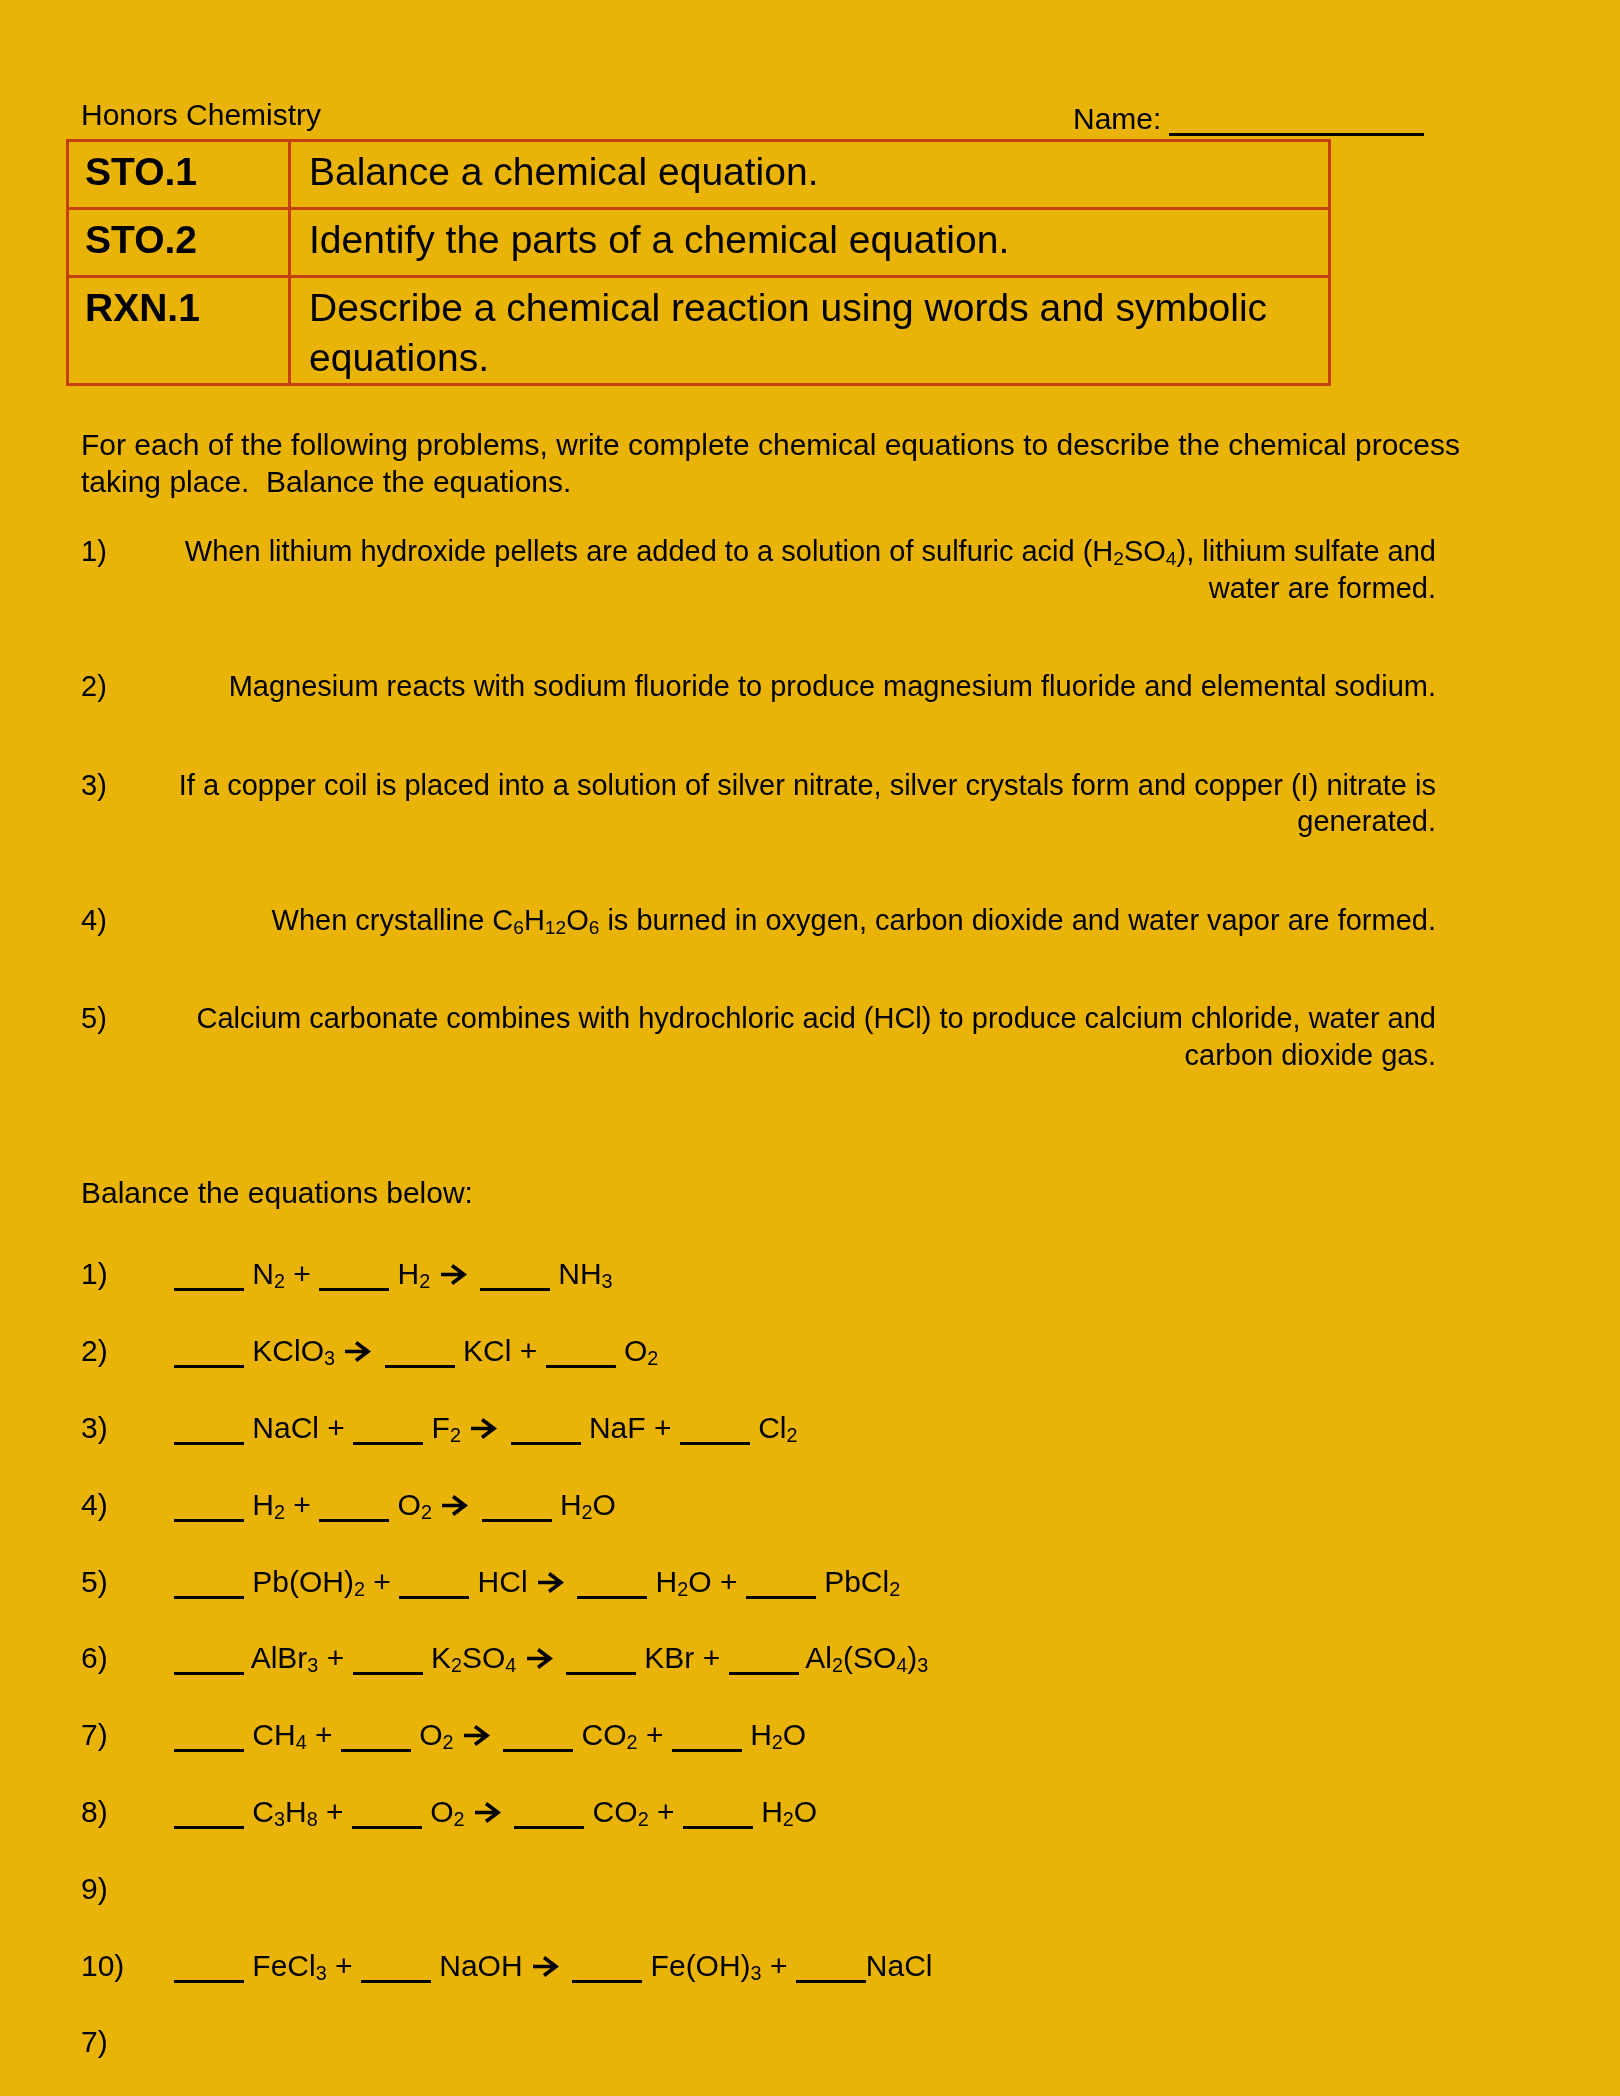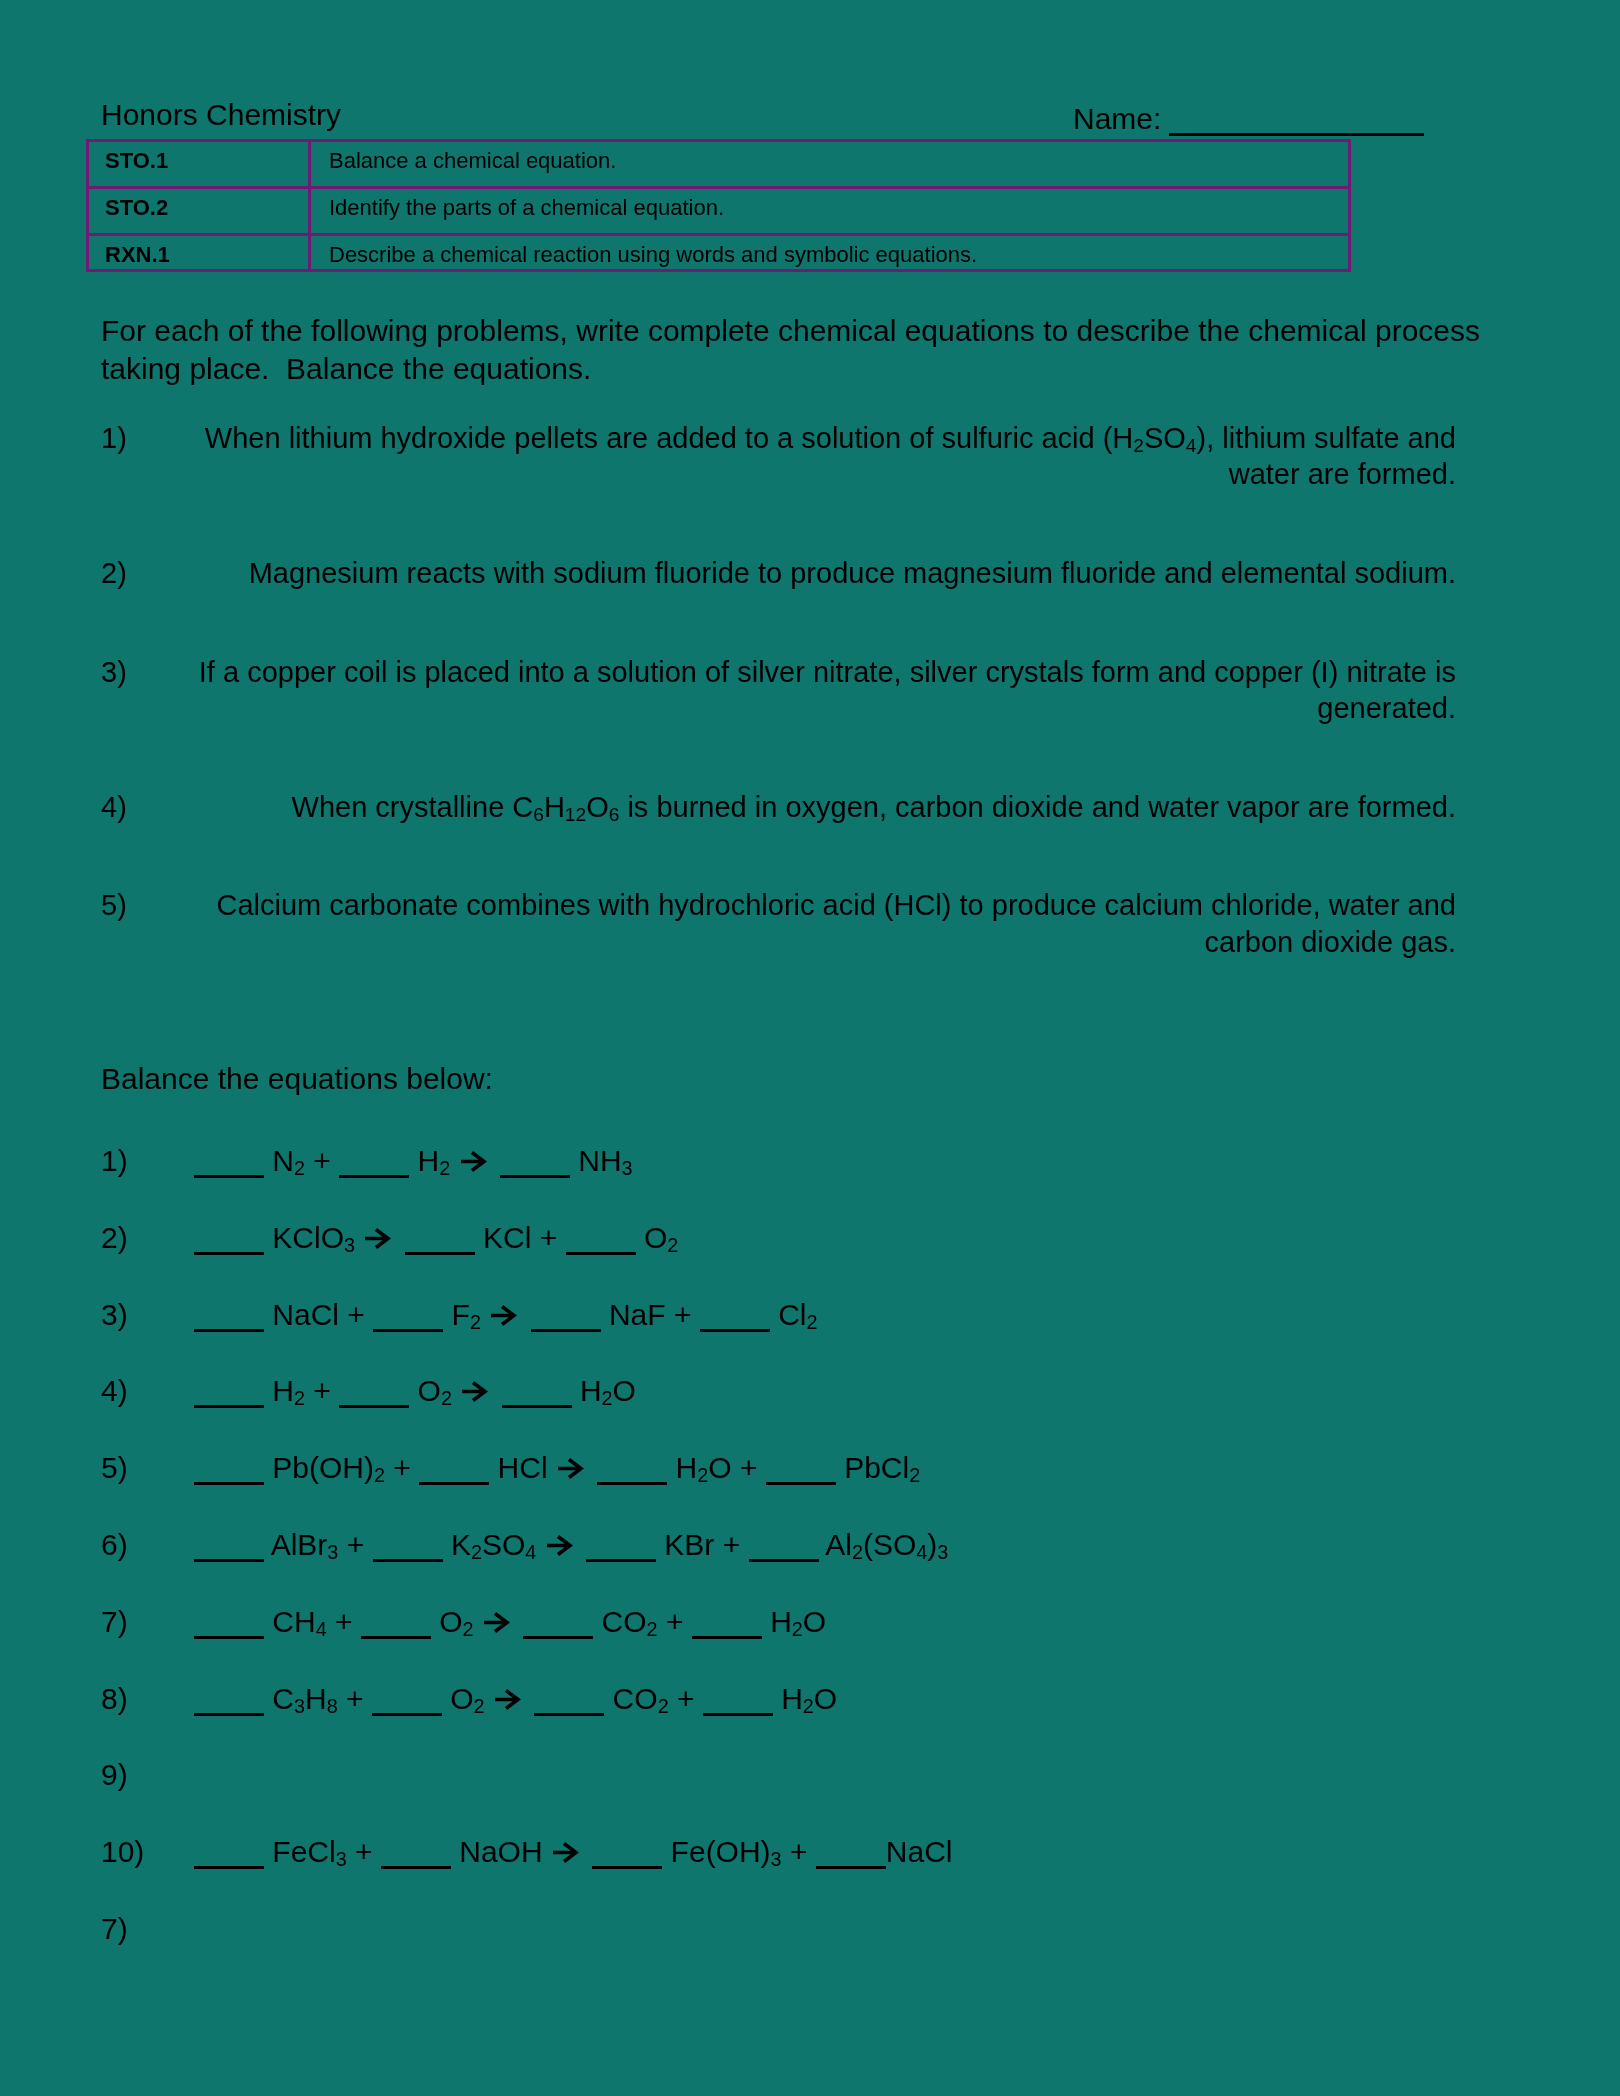--- a/index.html
+++ b/index.html
@@ -1,31 +1,31 @@
 <!DOCTYPE html>
 <html><head>
 <meta charset="utf-8">
 <style>
   html,body{margin:0;padding:0;background:#888;}
   .page{
     position:relative;
     width:1620px;height:2096px;
-    background:#0f766e;color:#000;
+    background:#eab308;color:#000;
     font-family:"Liberation Sans", sans-serif;
     font-size:29px;line-height:1.26;
     box-sizing:border-box;
-    padding:96px 130px 0 86px;
+    padding:96px 130px 0 66px;
     overflow:hidden;
     margin:0 auto;
   }
   .hdr{margin-left:15px;font-size:30px;line-height:1.24;}
   .name-block{position:absolute;left:1073px;top:100px;font-size:30px;white-space:nowrap;}
   .name-line{display:inline-block;width:255px;height:24px;border-bottom:3px solid #000;vertical-align:-7px;margin-left:8px;}
   table.standards{border-collapse:collapse;width:1265px;margin-top:6px;table-layout:fixed;}
-  table.standards td{border:3px solid #701a75;font-size:22px;vertical-align:top;}
+  table.standards td{border:3px solid #c2410c;font-size:39px;vertical-align:top;}
   td.code{width:203px;font-weight:bold;padding:5px 0 11px 16px;}
   td.desc{padding:5px 0 11px 18px;}
   tr.tight td{padding-bottom:1px;}
   .instructions{font-size:30px;margin:40px 0 6px 15px;width:1385px;}
   .problems{margin-top:32px;}
   .prob-row{display:flex;margin:0 0 62px 15px;}
   .prob-num{width:95px;flex:none;}
   .prob-text{width:1260px;text-align:right;}
   .balance-header{font-size:30px;margin:100px 0 0 15px;}
   .equations{margin-top:44px;}

